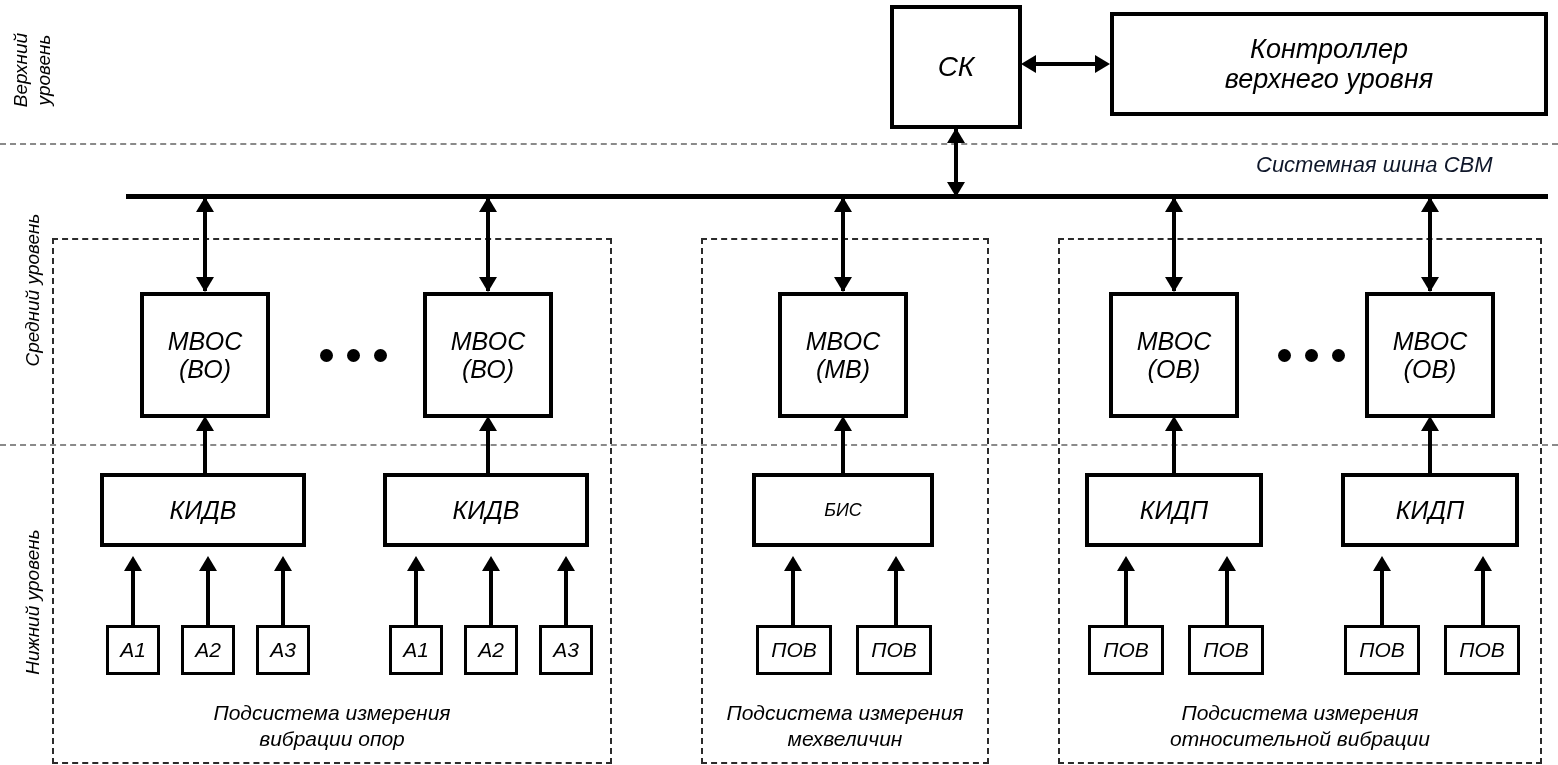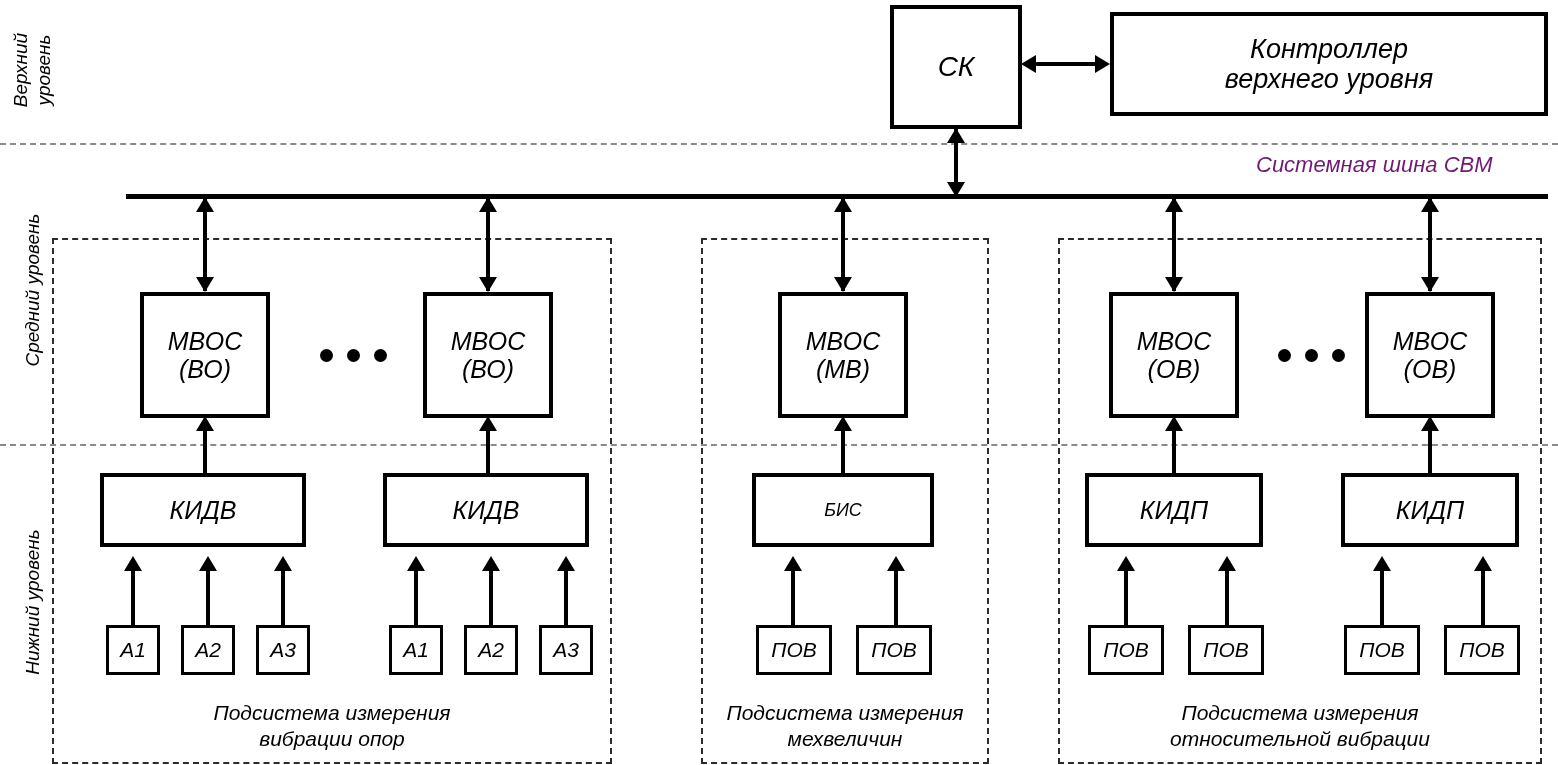--- a/index.html
+++ b/index.html
@@ -35,21 +35,21 @@
   .ah-down{border-left:9px solid transparent;border-right:9px solid transparent;
            border-top:15px solid #000;}
   .ah-left{border-top:9px solid transparent;border-bottom:9px solid transparent;
            border-right:15px solid #000;}
   .ah-right{border-top:9px solid transparent;border-bottom:9px solid transparent;
             border-left:15px solid #000;}
 
   
   .ftext{position:absolute;font-style:italic;color:#000;text-align:center;
          line-height:1.25;z-index:6;white-space:pre-line;}
-  .bus-label{position:absolute;font-style:italic;color:#701a75;z-index:6;
+  .bus-label{position:absolute;font-style:italic;color:#0f172a;z-index:6;
              white-space:nowrap;text-align:right;}
 
   
   .levlabel{position:absolute;font-style:italic;color:#000;
             transform-origin:0 0;transform:rotate(-90deg);
             white-space:pre-line;text-align:center;line-height:1.2;z-index:6;}
 
   
   .dots{position:absolute;display:flex;gap:14px;align-items:center;z-index:6;}
   .dots i{display:block;width:13px;height:13px;border-radius:50%;background:#000;}

